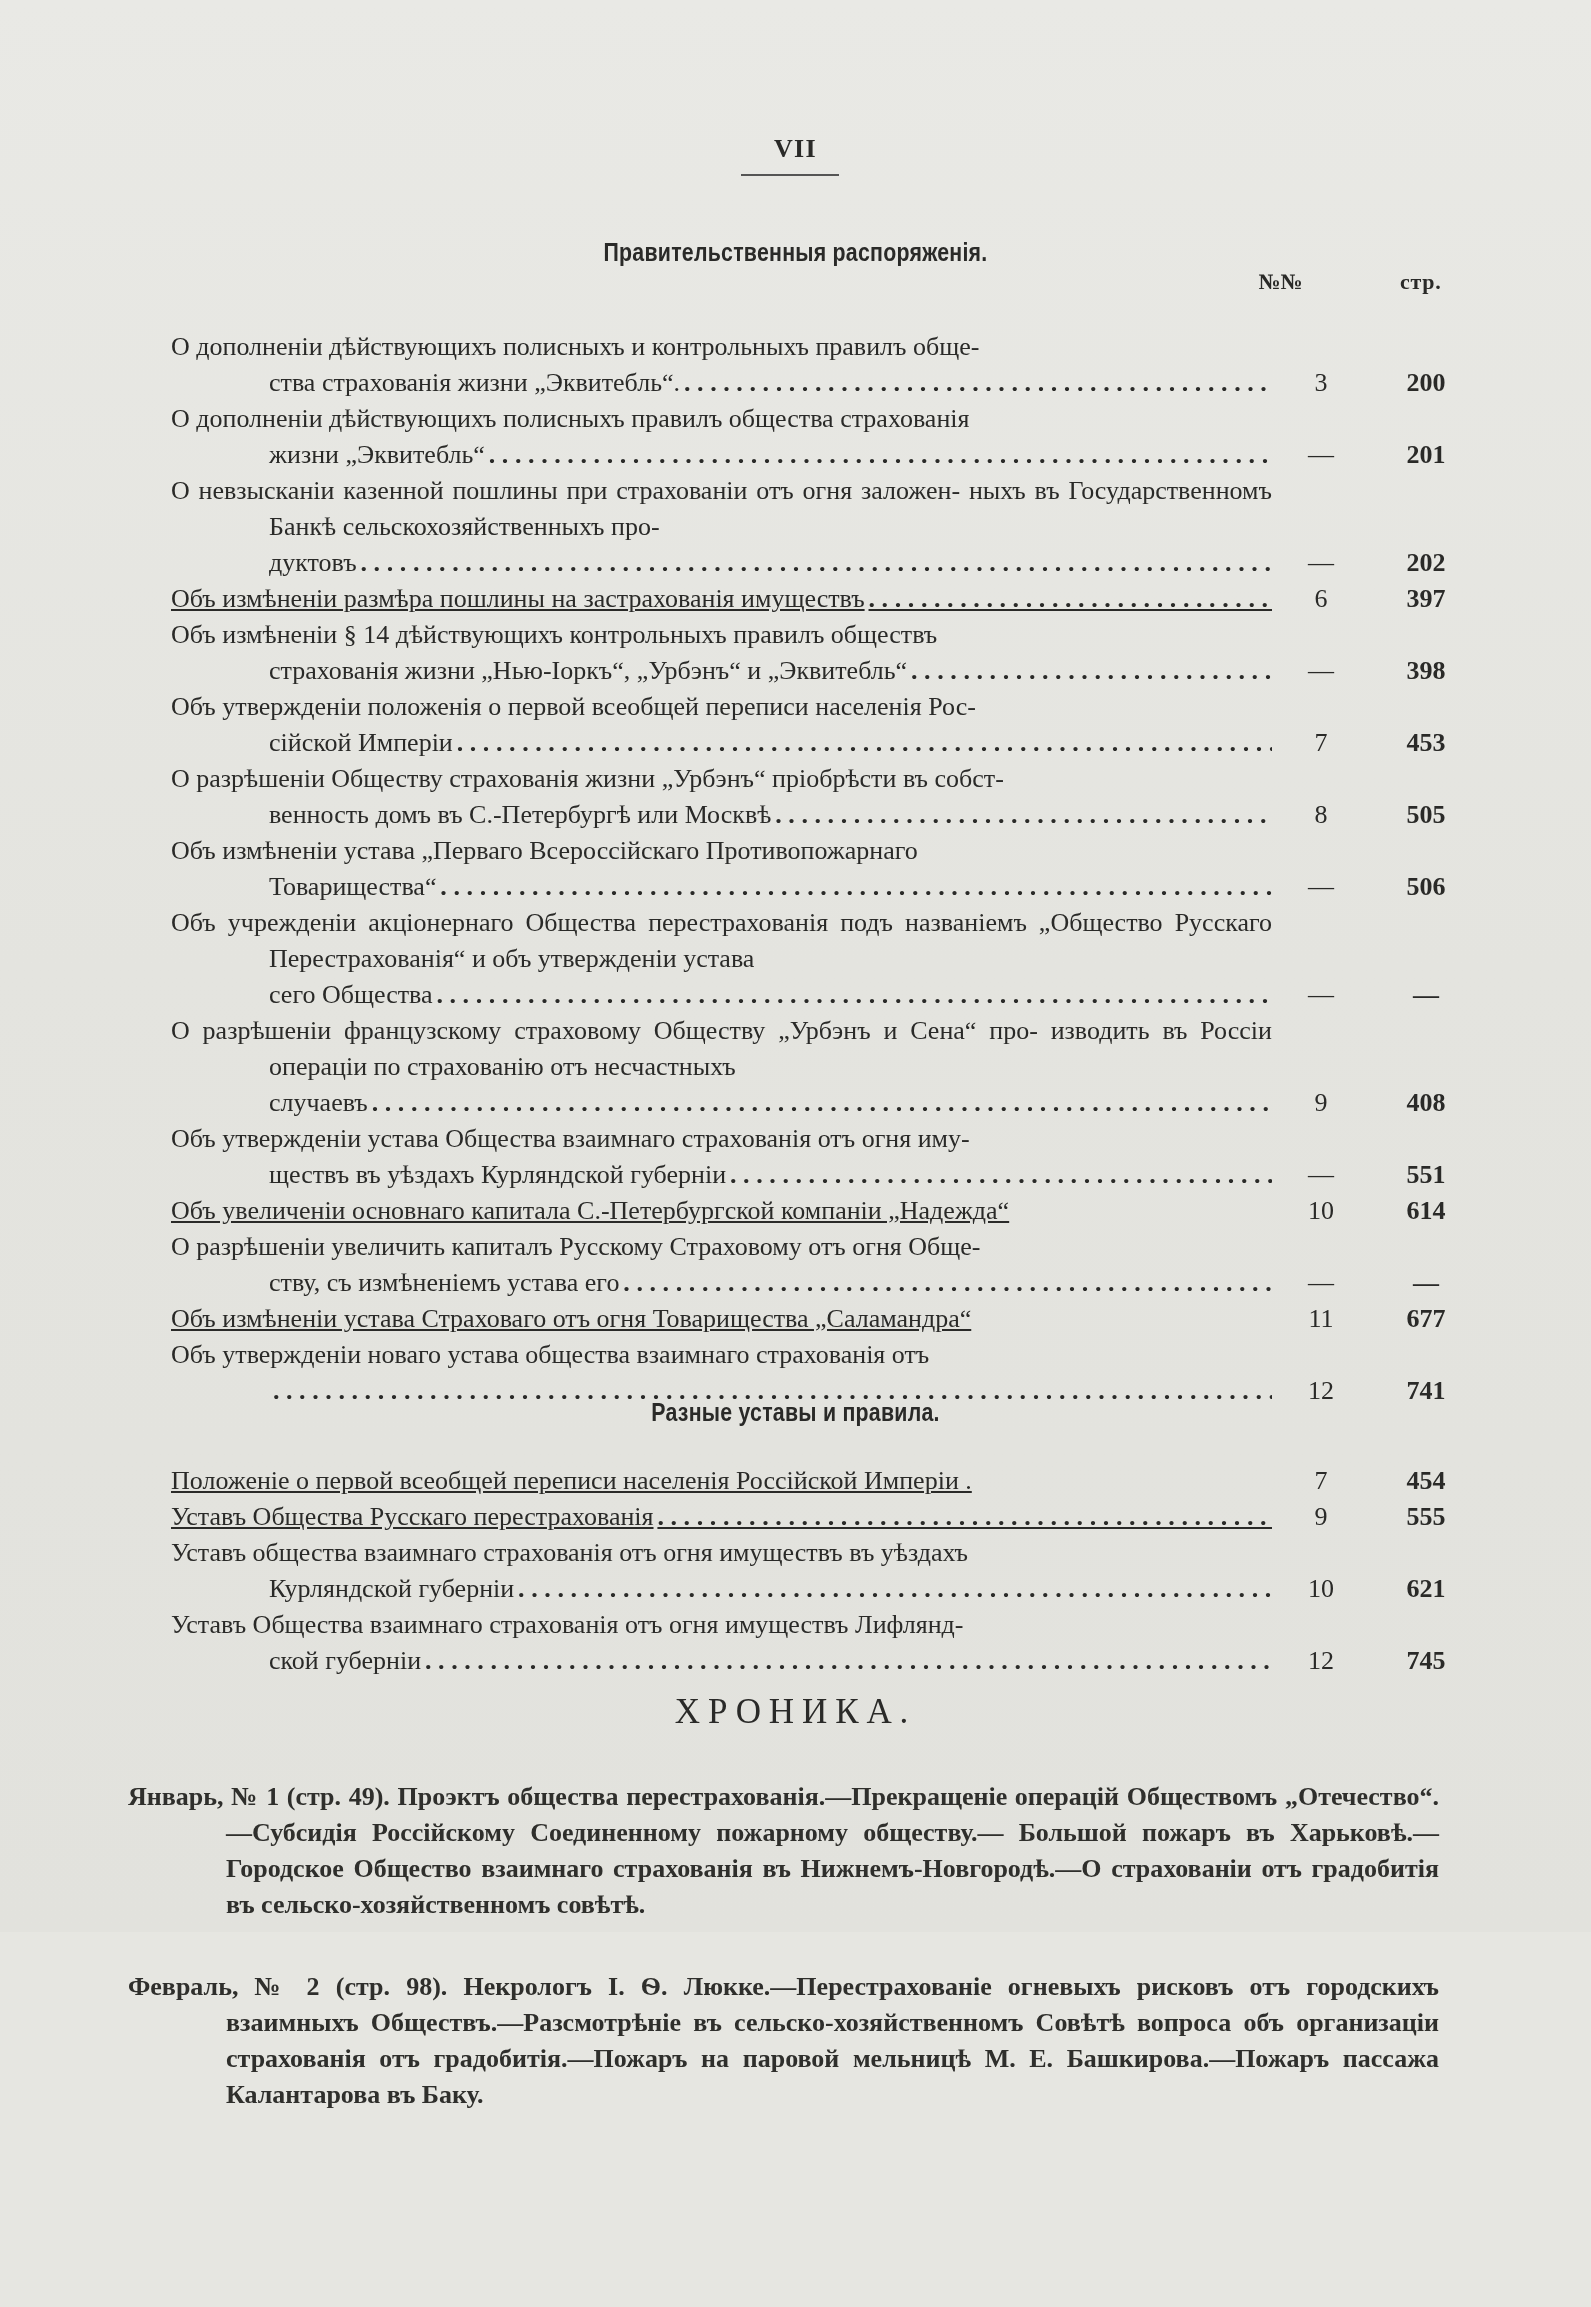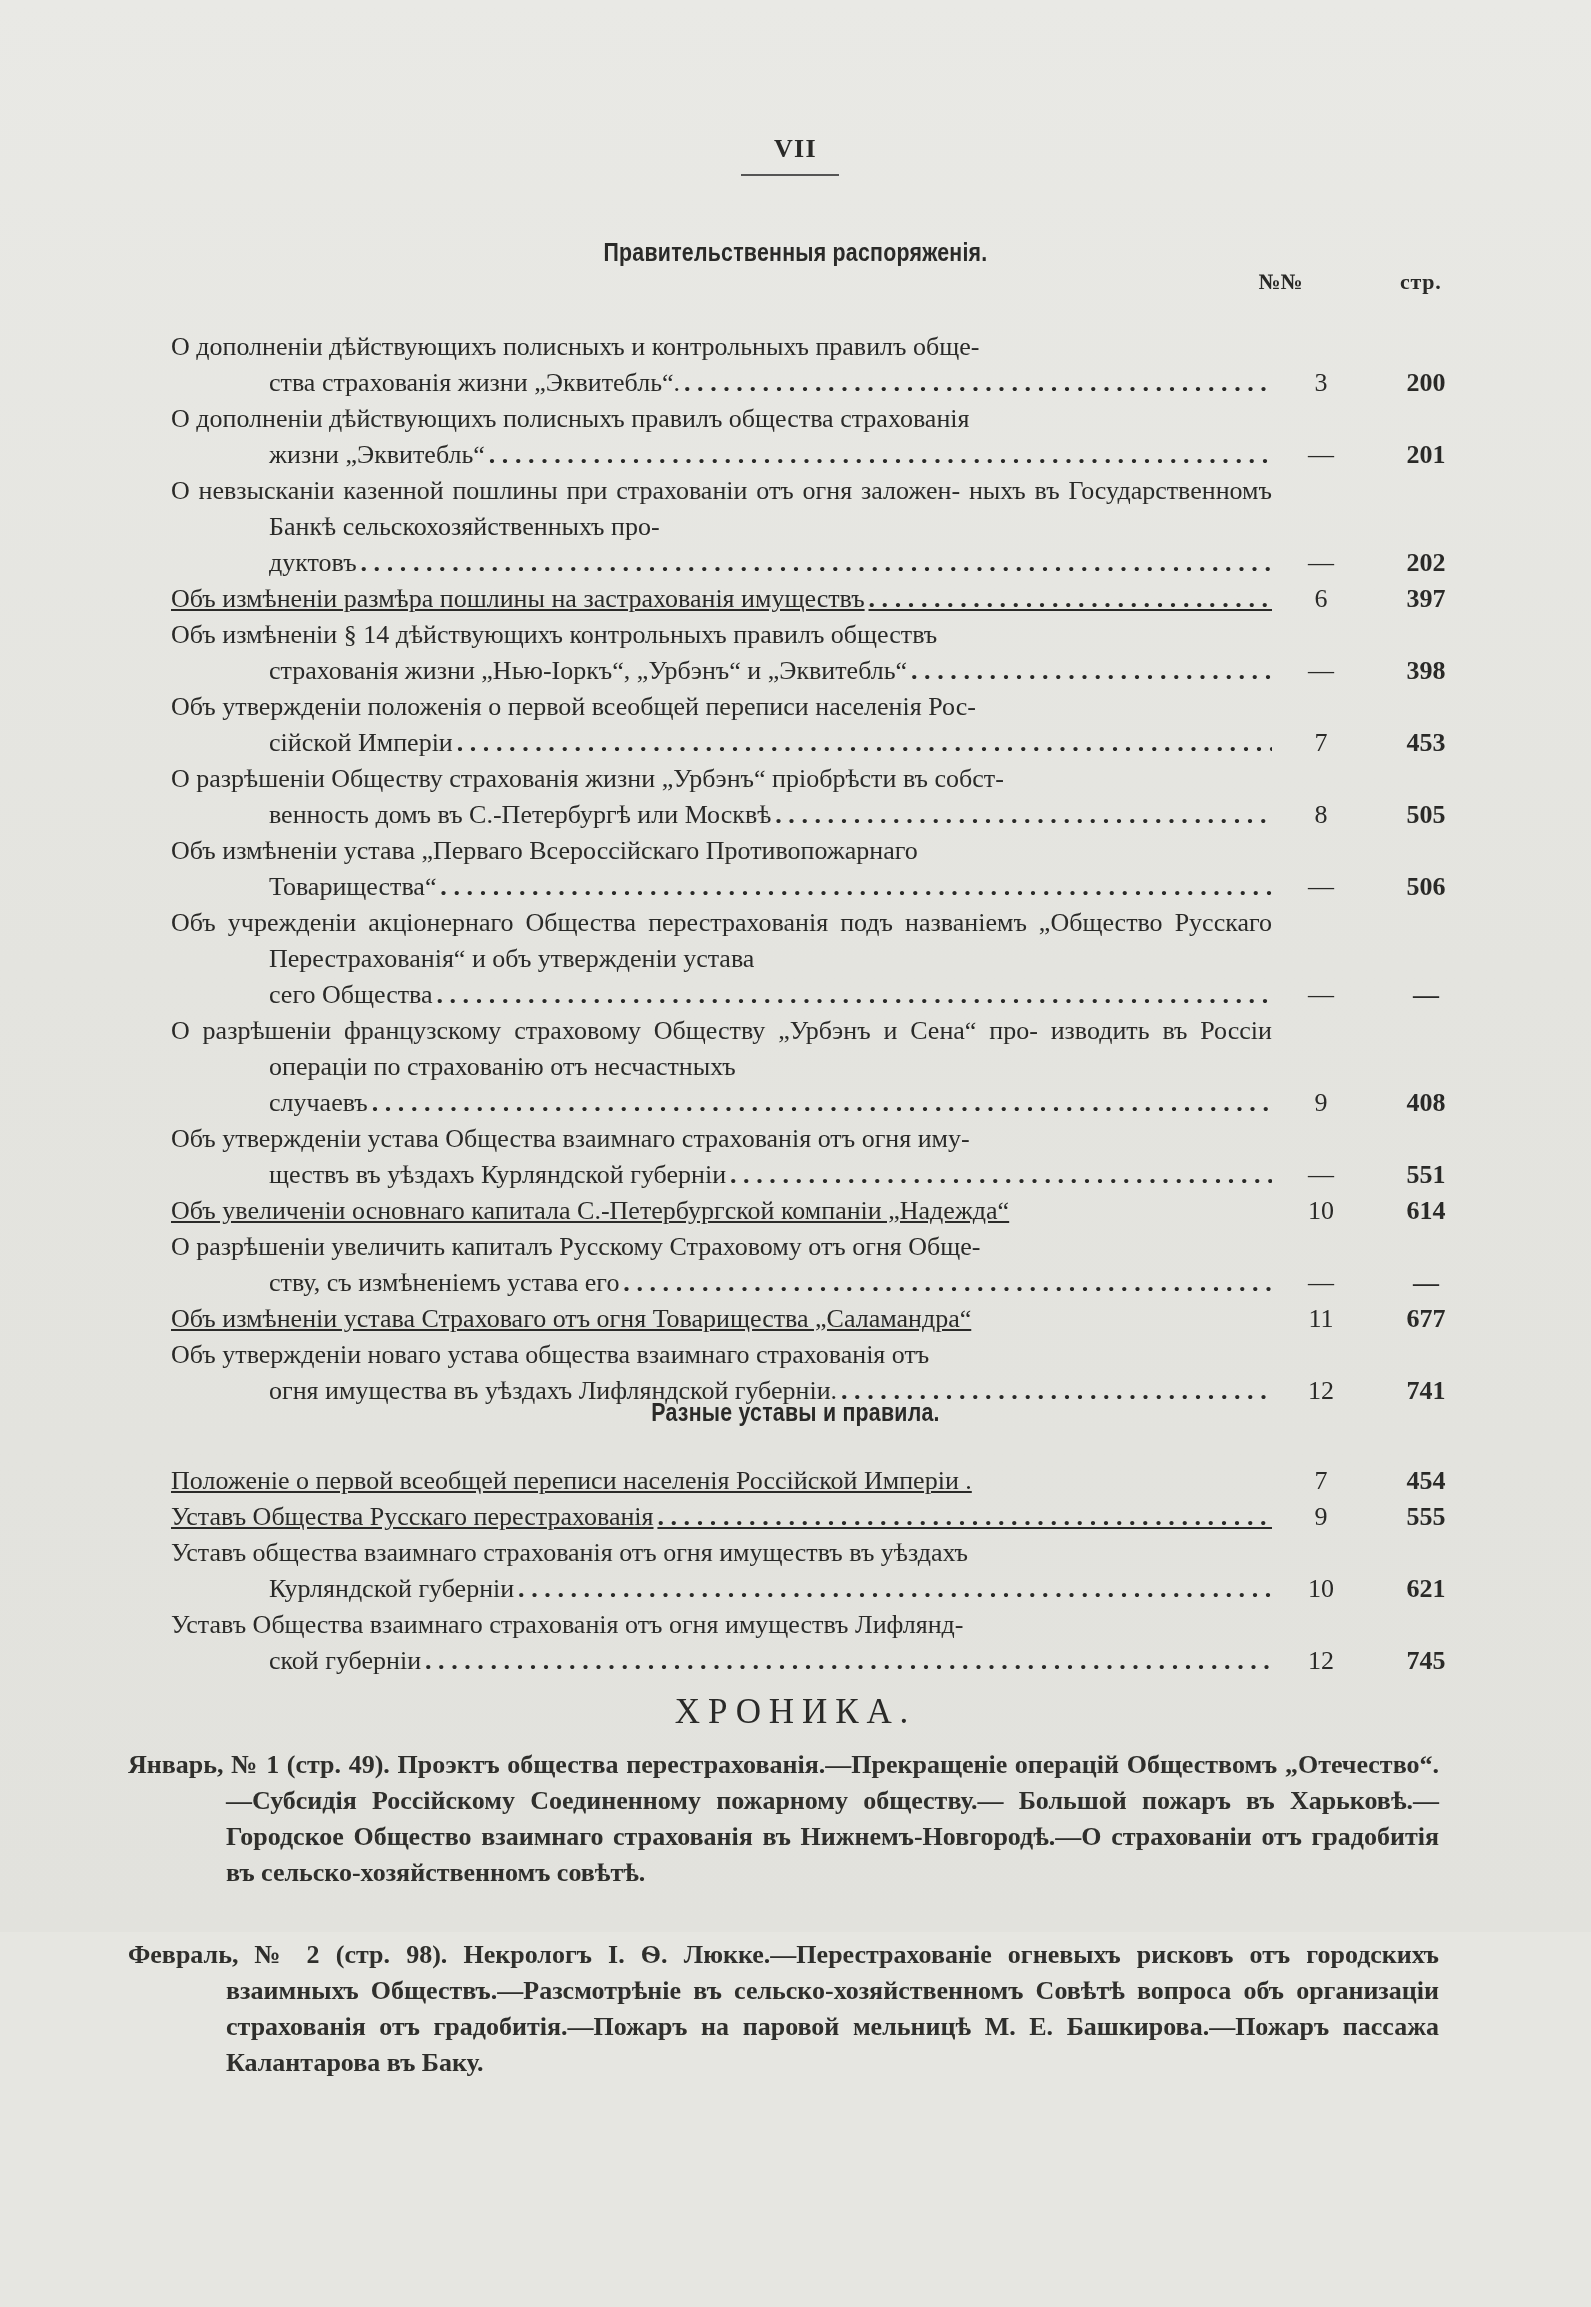--- a/index.html
+++ b/index.html
@@ -122,20 +122,21 @@
       width: 1311px;
       font-size: 26px;
       line-height: 36px;
       text-align: justify;
       text-align-last: left;
       padding-left: 98px;
       text-indent: -98px;
       box-sizing: border-box;
       font-weight: bold;
       color: #2f2f2c;
+      margin-top: 32px;
     }
     .chron .month { font-weight: bold; }
   </style>
 </head>
 <body>
 
 <div class="page">
 
   <div class="folio">VII</div>
   <div class="folio-rule"></div>
@@ -267,21 +268,20 @@
         <div class="lastline noindent">
           <span class="lt">Объ измѣненіи устава Страховаго отъ огня Товарищества „Саламандра“</span>
           <span class="leader"></span>
         </div>
         <span class="no">11</span>
         <span class="pg">677</span>
       </div>
       <div class="entry">
         <div class="text">Объ утвержденіи новаго устава общества взаимнаго страхованія отъ</div>
         <div class="lastline">
-          <span class="lt">огня имущества въ уѣздахъ Лифляндской губерніи.</span>
           <span class="leader">................................................................................</span>
         </div>
         <span class="no">12</span>
         <span class="pg">741</span>
       </div>
     </div>
 
   <div class="section-heading" style="top:1397px;">Разные уставы и правила.</div>
 
   <div class="toc" id="toc2" style="top:1463px;">

